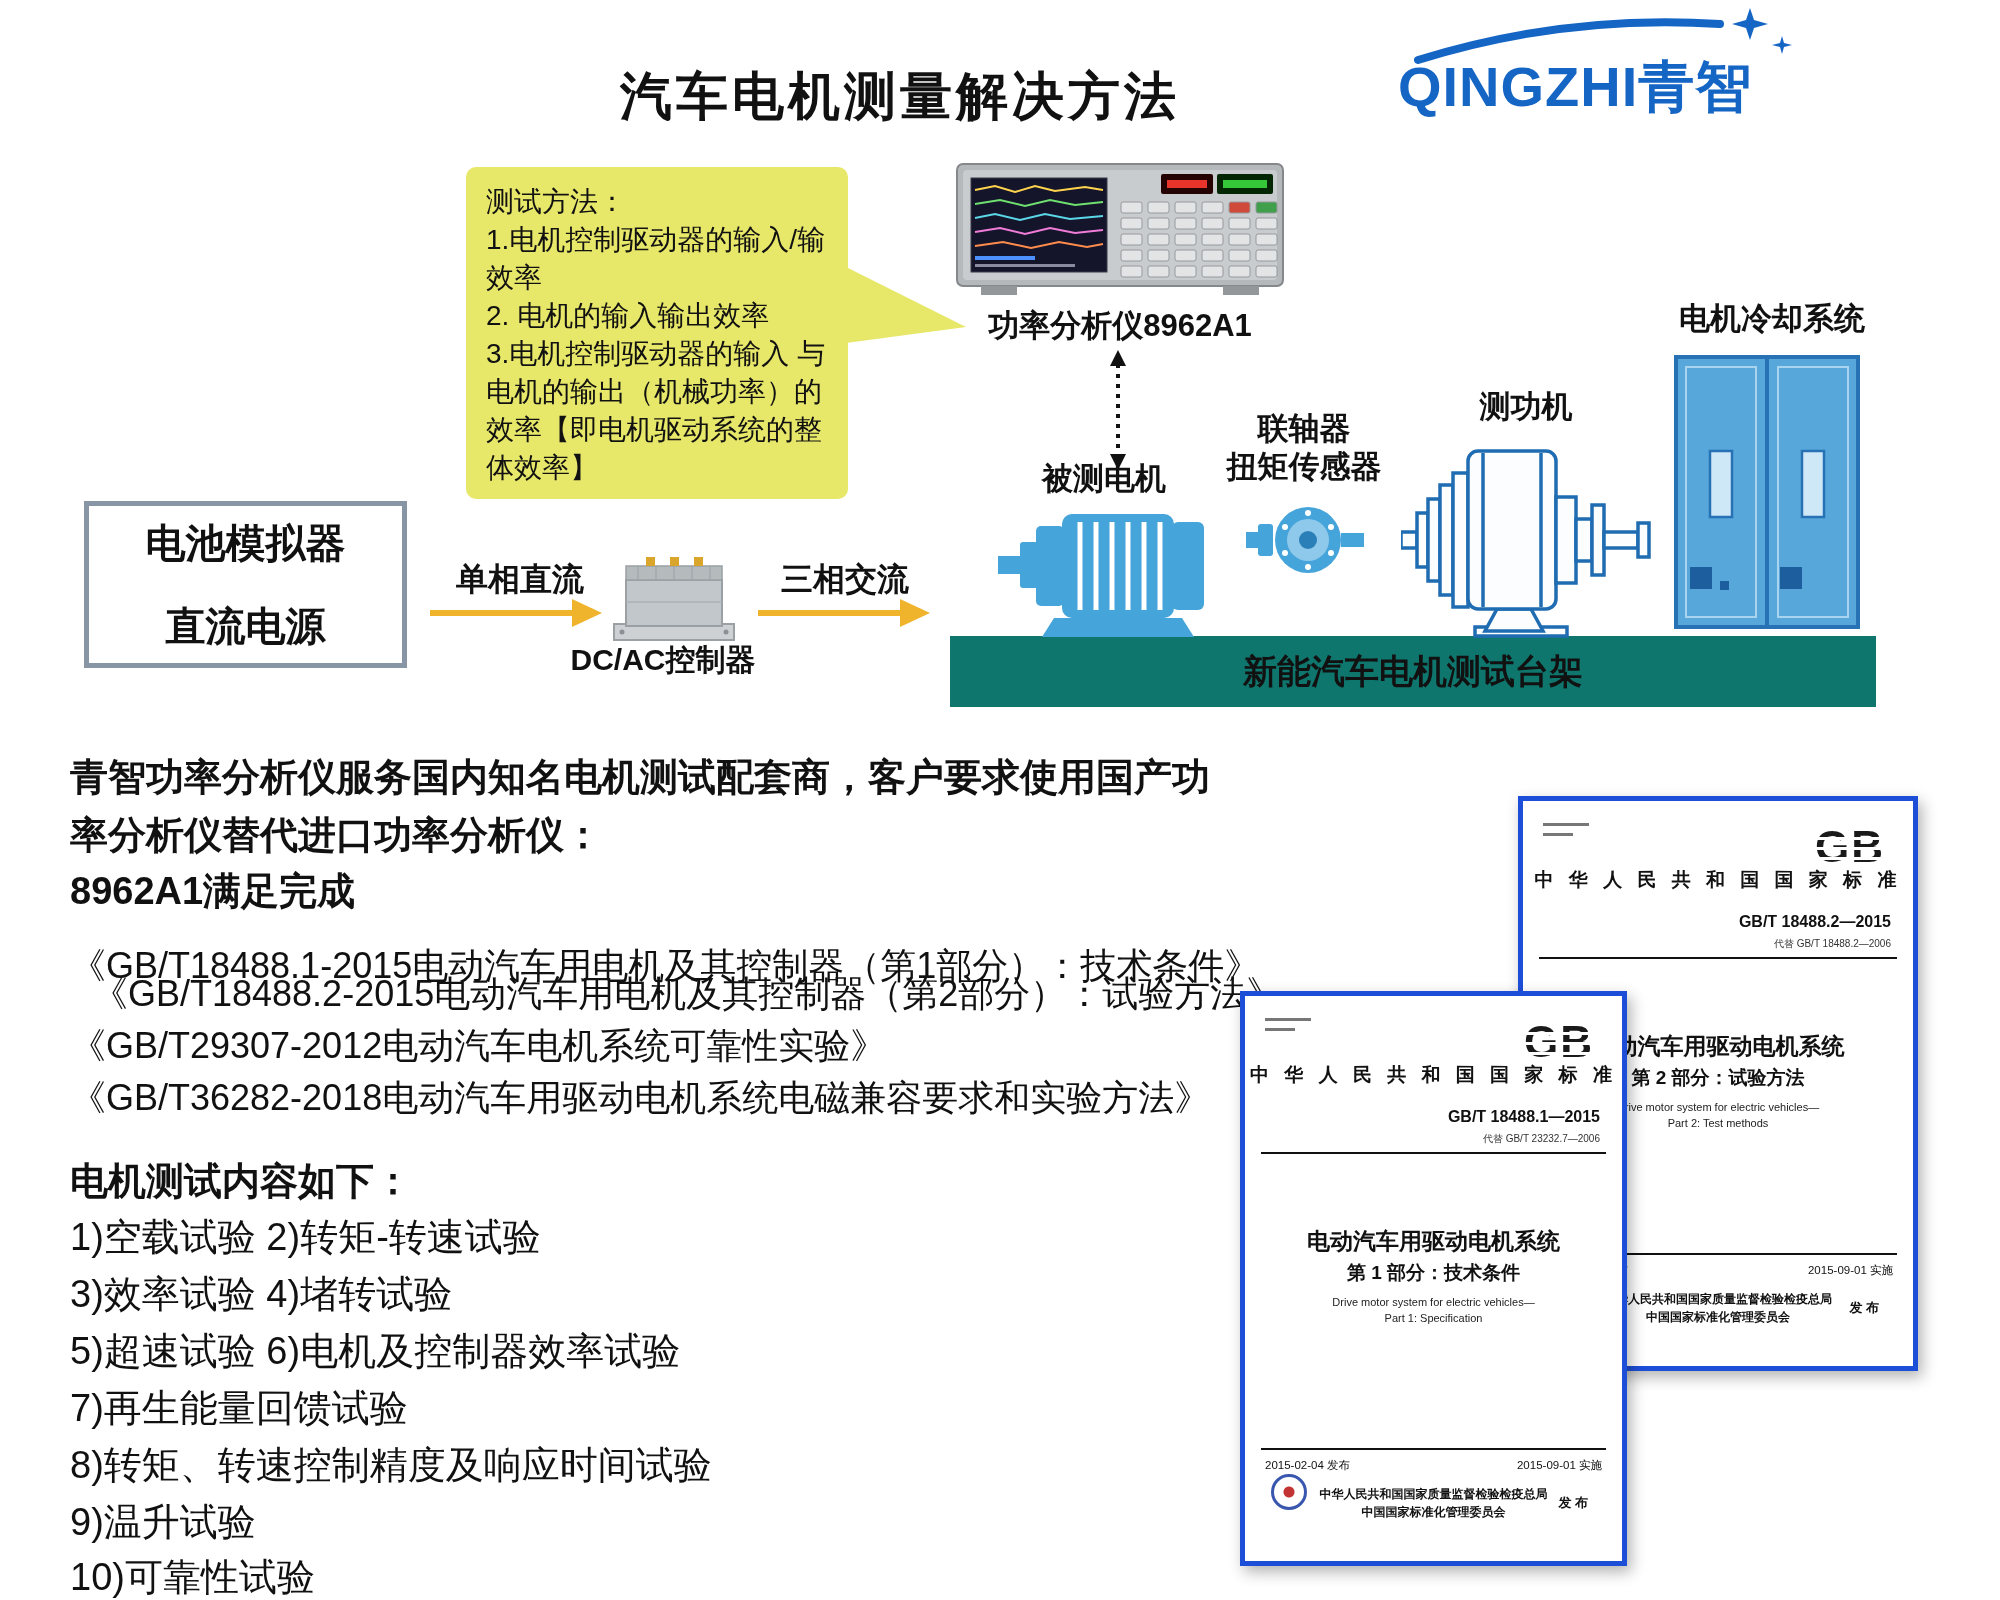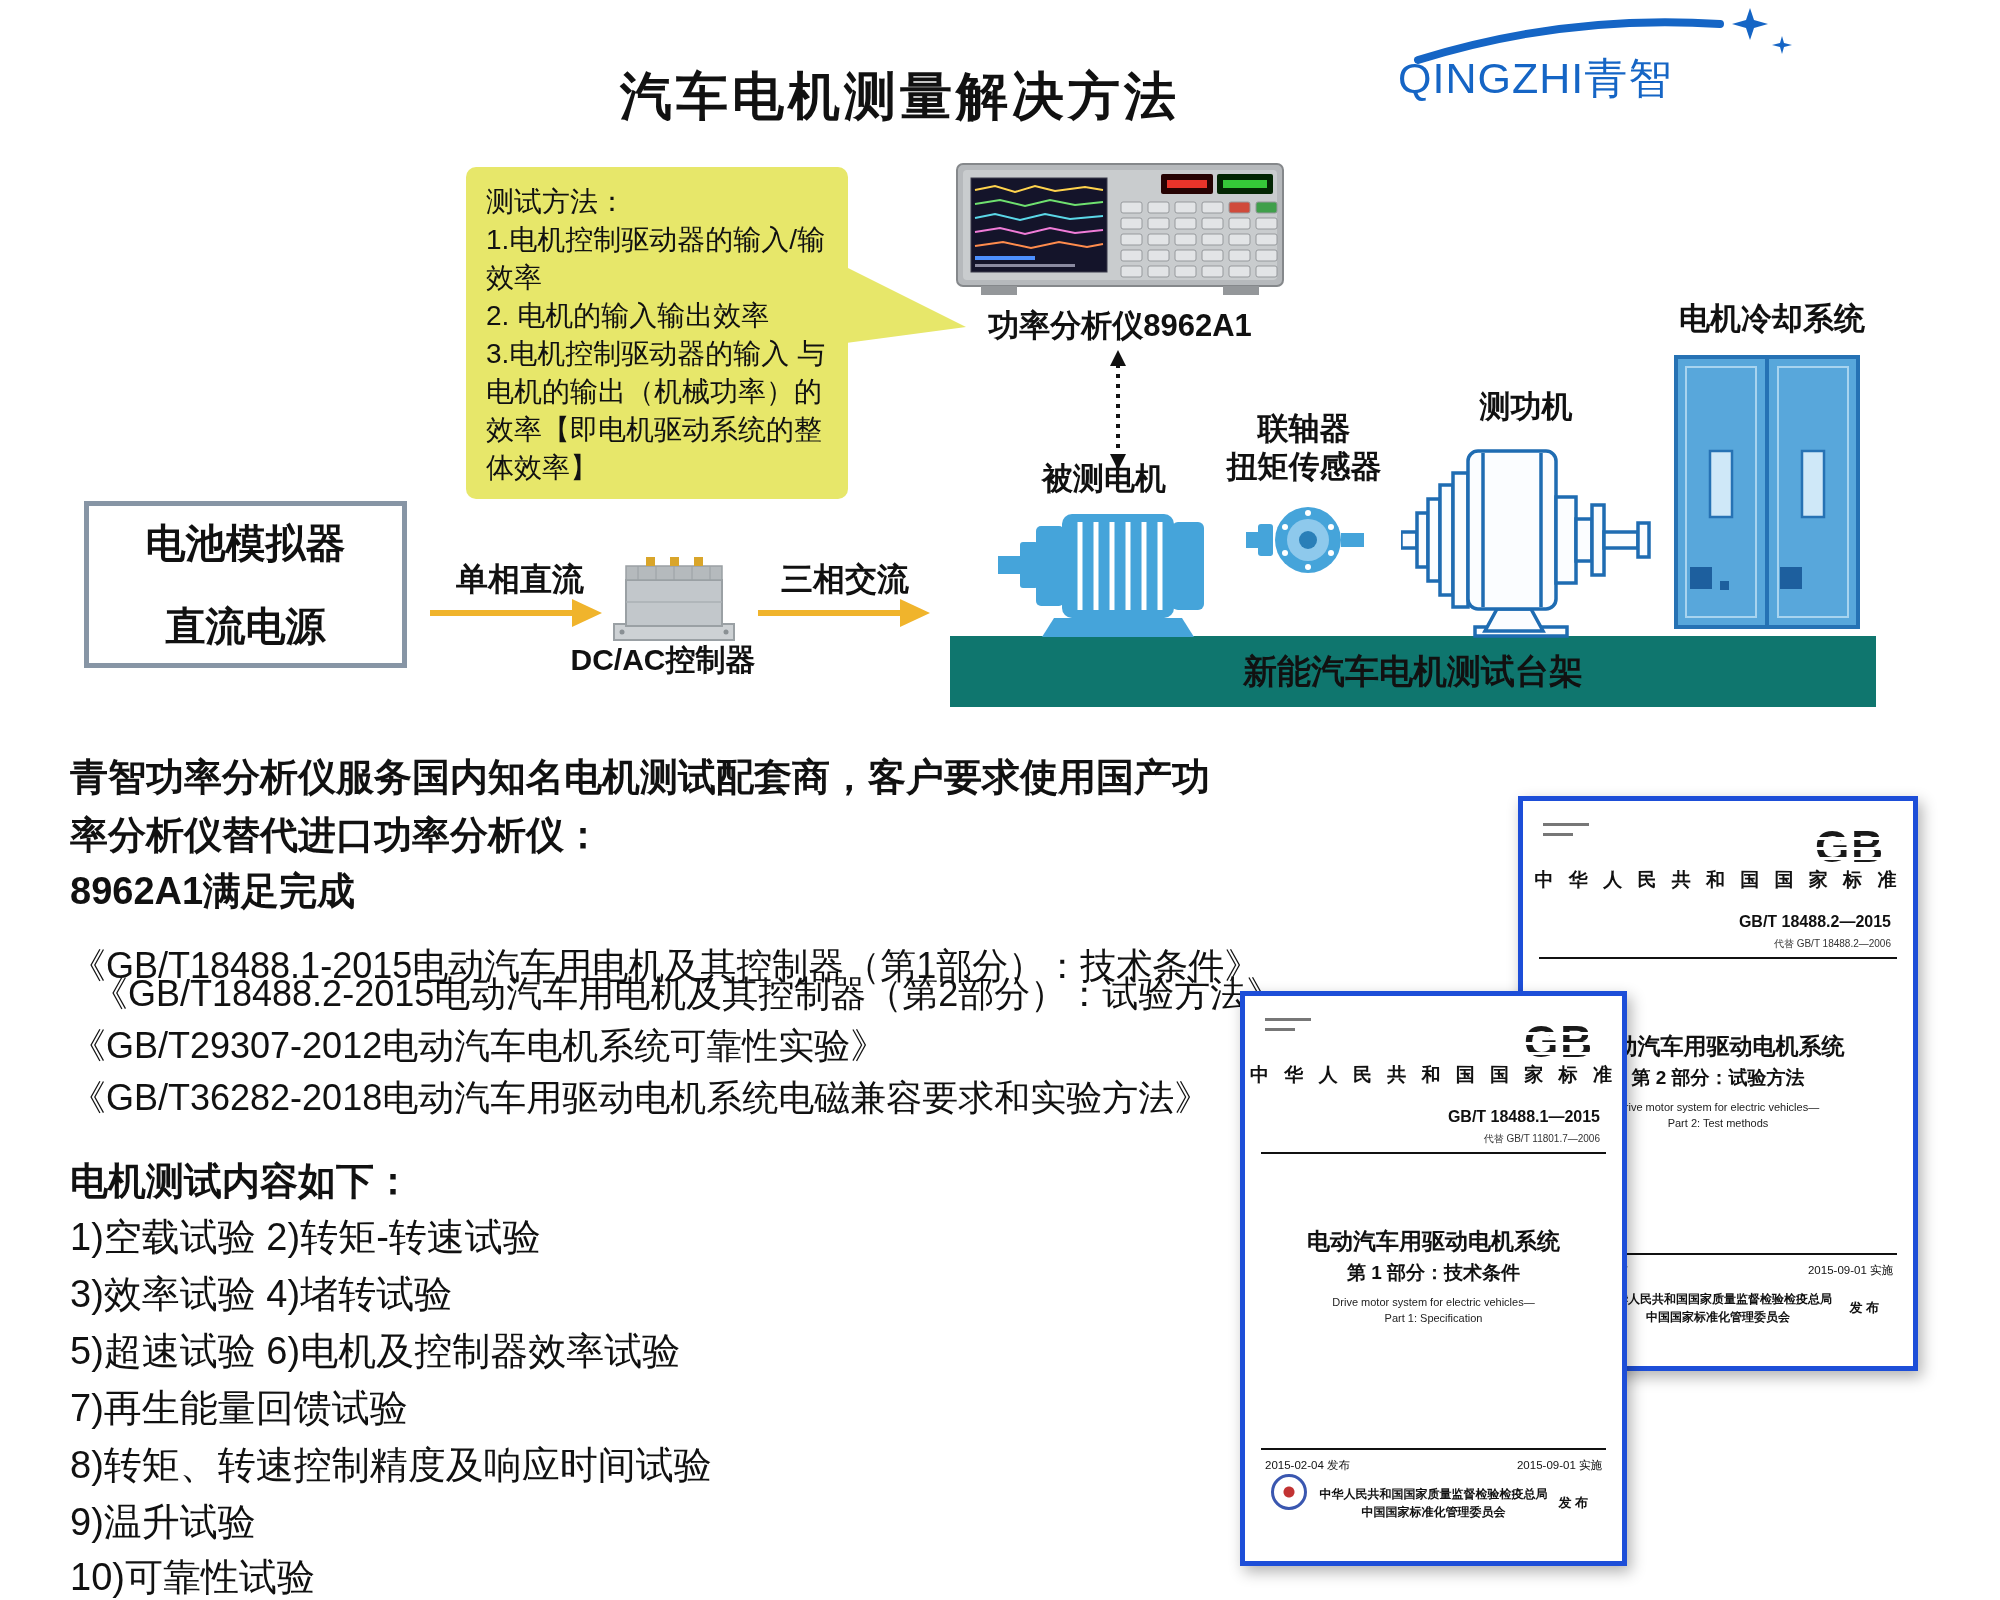--- a/index.html
+++ b/index.html
@@ -1,21 +1,21 @@
 <!DOCTYPE html>
 <html><head>
 <meta charset="utf-8">
 <style>
   html,body{margin:0;padding:0;background:#fff;}
   #canvas{position:relative;width:2000px;height:1600px;background:#ffffff;overflow:hidden;
           font-family:"Liberation Sans","DejaVu Sans",sans-serif;color:#111;}
   .abs{position:absolute;}
   .ctr{text-align:center;}
   .page-title{font-size:52px;font-weight:700;letter-spacing:4px;}
-  .logo-text{font-size:43px;font-weight:400;color:#1565c5;letter-spacing:1px;white-space:nowrap;}
+  .logo-text{font-size:56px;font-weight:700;color:#1565c5;letter-spacing:1px;white-space:nowrap;}
   .callout{background:#e7e76a;border-radius:10px;padding:16px 20px;font-size:28px;line-height:38px;font-weight:500;}
   .lbl{font-size:31px;font-weight:600;white-space:nowrap;}
   .bench{background:#0f766e;display:flex;align-items:center;justify-content:center;}
   .bench-label{font-size:34px;font-weight:700;}
   .battery{border:5px solid #8795a5;background:#fff;display:flex;flex-direction:column;align-items:center;justify-content:center;gap:6px;}
   .battery div{font-size:40px;font-weight:700;}
   .arrow-label{font-size:32px;font-weight:700;text-align:center;width:200px;}
   .body-line{font-size:38px;font-weight:700;white-space:nowrap;}
   .std-line{font-size:36px;font-weight:500;white-space:nowrap;}
   .indent{padding-left:22px;}
@@ -291,21 +291,21 @@
 
   <div class="abs doc" style="left:1240px;top:991px;width:377px;height:565px;">
     <div class="tinybar" style="left:20px;top:22px;width:46px;"></div>
     <div class="tinybar" style="left:20px;top:32px;width:30px;"></div>
     <div class="gb-emblem">
       <span>GB</span>
       <span class="stripe" style="top:14px;"></span><span class="stripe" style="top:24px;"></span><span class="stripe" style="top:34px;"></span>
     </div>
     <div class="doc-header">中 华 人 民 共 和 国 国 家 标 准</div>
     <div class="doc-code">GB/T 18488.1—2015</div>
-    <div class="doc-code-sub">代替 GB/T 11801.7—2006</div>
+    <div class="doc-code-sub">代替 GB/T 23232.7—2006</div>
     <div class="doc-rule" style="top:156px;"></div>
     <div class="doc-title1">电动汽车用驱动电机系统</div>
     <div class="doc-title2">第 1 部分：技术条件</div>
     <div class="doc-en" style="top:300px;">Drive motor system for electric vehicles—</div>
     <div class="doc-en" style="top:316px;">Part 1: Specification</div>
     <div class="doc-rule" style="top:452px;"></div>
     <div class="doc-date" style="left:20px;top:462px;">2015-02-04 发布</div>
     <div class="doc-date" style="right:20px;top:462px;">2015-09-01 实施</div>
     <div class="doc-issuer" style="top:490px;">中华人民共和国国家质量监督检验检疫总局</div>
     <div class="doc-issuer" style="top:508px;">中国国家标准化管理委员会</div>

